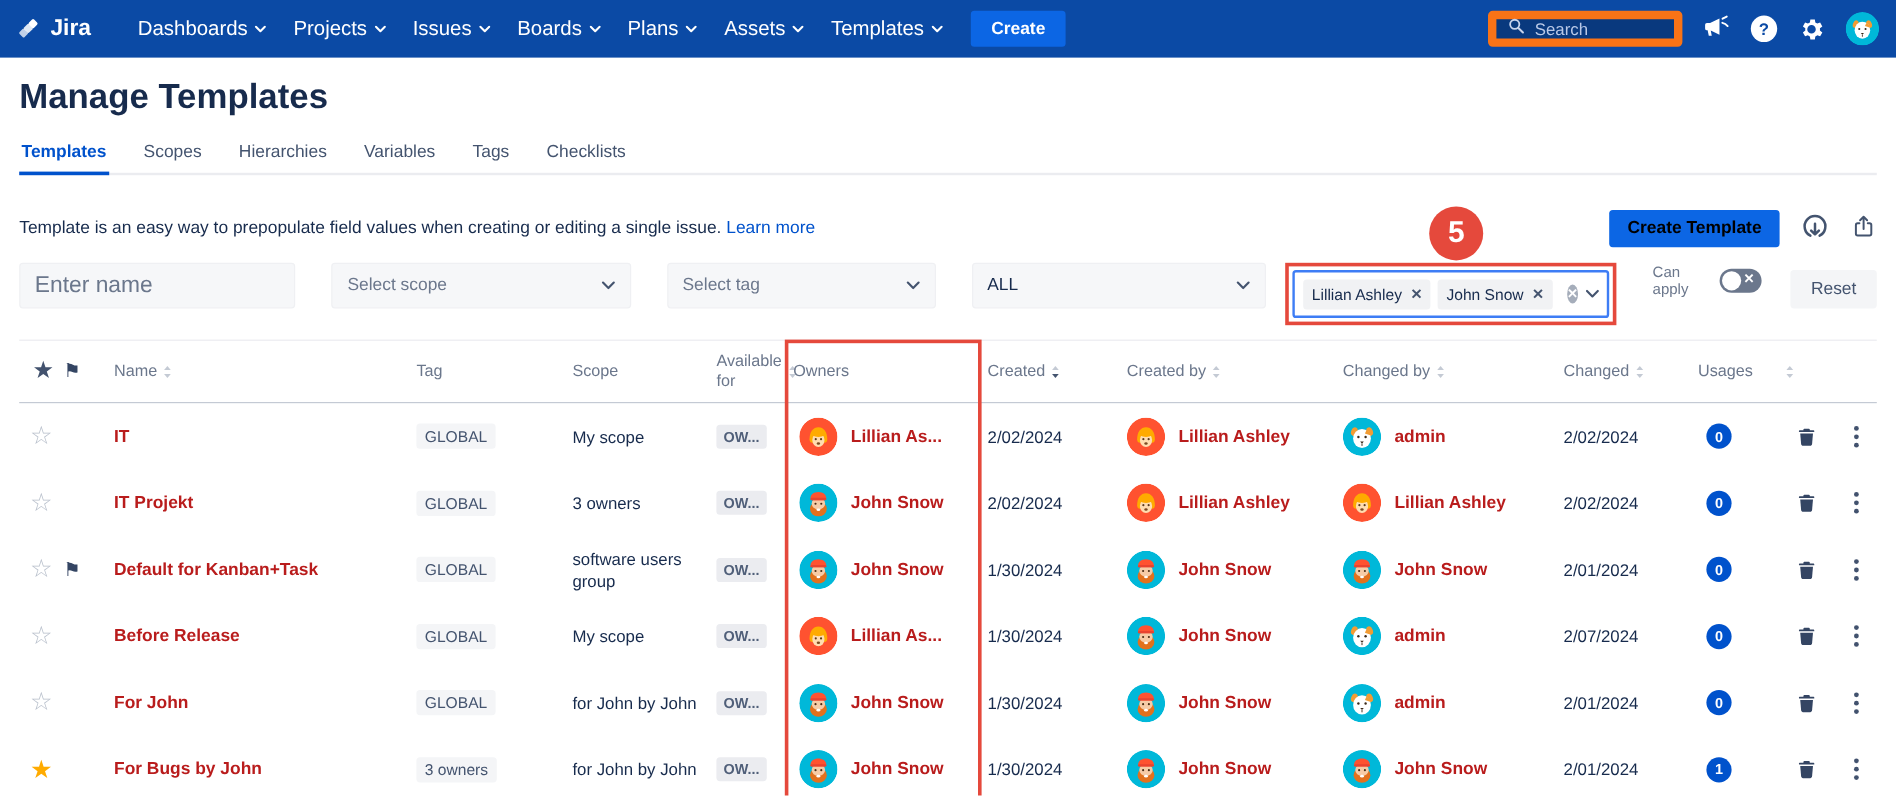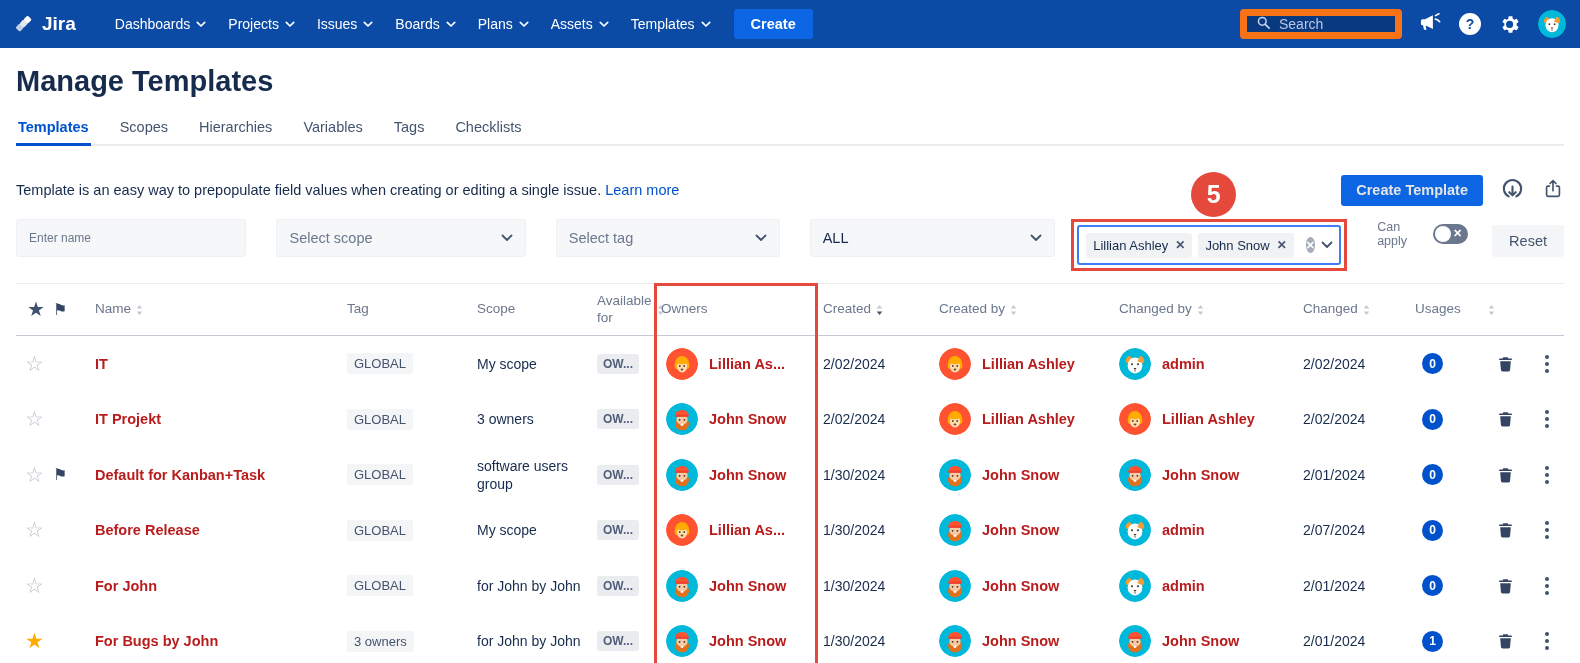--- a/index.html
+++ b/index.html
@@ -2,21 +2,21 @@
 <html><head>
 <meta charset="utf-8">
 <style>
   * { box-sizing: border-box; margin: 0; padding: 0; }
   html,body { width:1580px; height:663px; overflow:hidden; background:#fff;
     font-family:"Liberation Sans", sans-serif; color:#172B4D; }
 
   
   .navbar{height:48px;background:#0B4AA5;display:flex;align-items:center;padding:0 14px;}
   .brand{display:flex;align-items:center;gap:7px;color:#fff;font-size:19px;font-weight:bold;margin-right:28px;cursor:pointer;}
-  .nav-item{display:flex;align-items:center;gap:6px;color:#fff;font-size:14px;padding:0 11px;height:44px;cursor:pointer;white-space:nowrap;}
+  .nav-item{display:flex;align-items:center;gap:6px;color:#fff;font-size:17px;padding:0 11px;height:44px;cursor:pointer;white-space:nowrap;}
   .btn-create{background:#0C66E4;color:#fff;font-weight:bold;font-size:14.5px;border:none;border-radius:3px;padding:7px 17px;margin-left:12px;cursor:pointer;}
   .nav-right{margin-left:auto;display:flex;align-items:center;gap:17px;}
   .search-box{display:flex;align-items:center;gap:8px;background:#09397E;border:7px solid #f97316;border-radius:4px;height:30px;width:162px;padding:0 9px;}
   .search-box input{border:none;background:transparent;outline:none;color:#E8EEFA;font-size:14px;width:110px;}
   .search-box input::placeholder{color:#B9C9E8;}
   .icon-btn{background:none;border:none;cursor:pointer;display:flex;align-items:center;padding:0;}
   .help-circle{width:22px;height:22px;border-radius:50%;background:#fff;color:#0B4AA5;font-weight:bold;font-size:14px;display:flex;align-items:center;justify-content:center;}
   .nav-avatar{width:28px;height:28px;border-radius:50%;overflow:hidden;cursor:pointer;}
   .nav-avatar svg{display:block;}
 
@@ -24,26 +24,26 @@
   main{padding:0 16px;}
   h1{font-size:29px;color:#172B4D;margin-top:17px;font-weight:700;}
   .tabs{display:flex;gap:27px;margin-top:15px;border-bottom:2px solid #EBECF0;}
   .tab{font-size:14.5px;color:#44546F;padding:6px 2px 8px;cursor:pointer;border-bottom:3px solid transparent;margin-bottom:-2px;}
   .tab.active{color:#0052CC;font-weight:bold;border-bottom-color:#0052CC;}
 
   .desc-row{display:flex;align-items:center;margin-top:28px;height:32px;}
   .desc{font-size:14.5px;color:#172B4D;}
   .desc a{color:#0052CC;text-decoration:none;cursor:pointer;}
   .actions{margin-left:auto;display:flex;align-items:center;gap:17px;}
-  .btn-primary{background:#0C66E4;color:#e5e5e5;font-size:14.5px;font-weight:bold;border:none;border-radius:3px;height:31px;padding:0 15px;cursor:pointer;}
+  .btn-primary{background:#0C66E4;color:#000000;font-size:14.5px;font-weight:bold;border:none;border-radius:3px;height:31px;padding:0 15px;cursor:pointer;}
 
   
   .filters{display:flex;align-items:flex-start;margin-top:13px;gap:30px;}
   .field{background:#F6F7F9;border:1px solid #EFF0F3;border-radius:3px;height:38px;display:flex;align-items:center;padding:0 12px;}
-  .field input{border:none;background:transparent;outline:none;font-size:12px;color:#7f1d1d;width:100%;}
+  .field input{border:none;background:transparent;outline:none;font-size:19px;color:#7f1d1d;width:100%;}
   .field input::placeholder{color:#6B778C;}
   .select{justify-content:space-between;cursor:pointer;}
   .select .ph{font-size:14.5px;color:#6B778C;}
   .select .val{font-size:14.5px;color:#172B4D;}
   .w-name{width:244px;} .w-tag{width:237px;} .w-scope{width:264px;} .w-all{width:260px;}
 
   .owner-annot{position:relative;margin-left:-14px;}
   .red-box{border:3px solid #E5493C;padding:3px;}
   .owner-select{width:264px;height:40px;border:2px solid #3E7DF5;border-radius:3px;background:#fff;display:flex;align-items:center;padding:0 7px;gap:6px;cursor:text;}
   .chip{background:#F1F2F4;border-radius:3px;padding:5px 7px;font-size:13px;color:#172B4D;display:flex;align-items:center;gap:7px;white-space:nowrap;}

